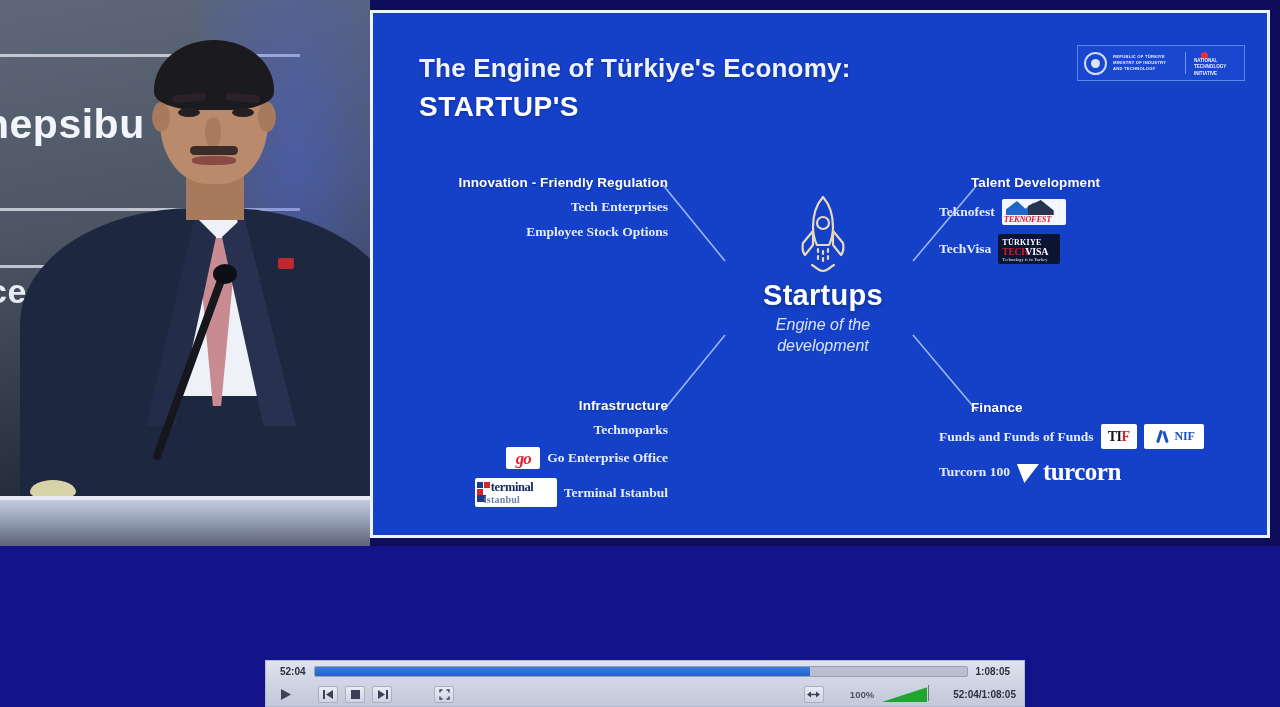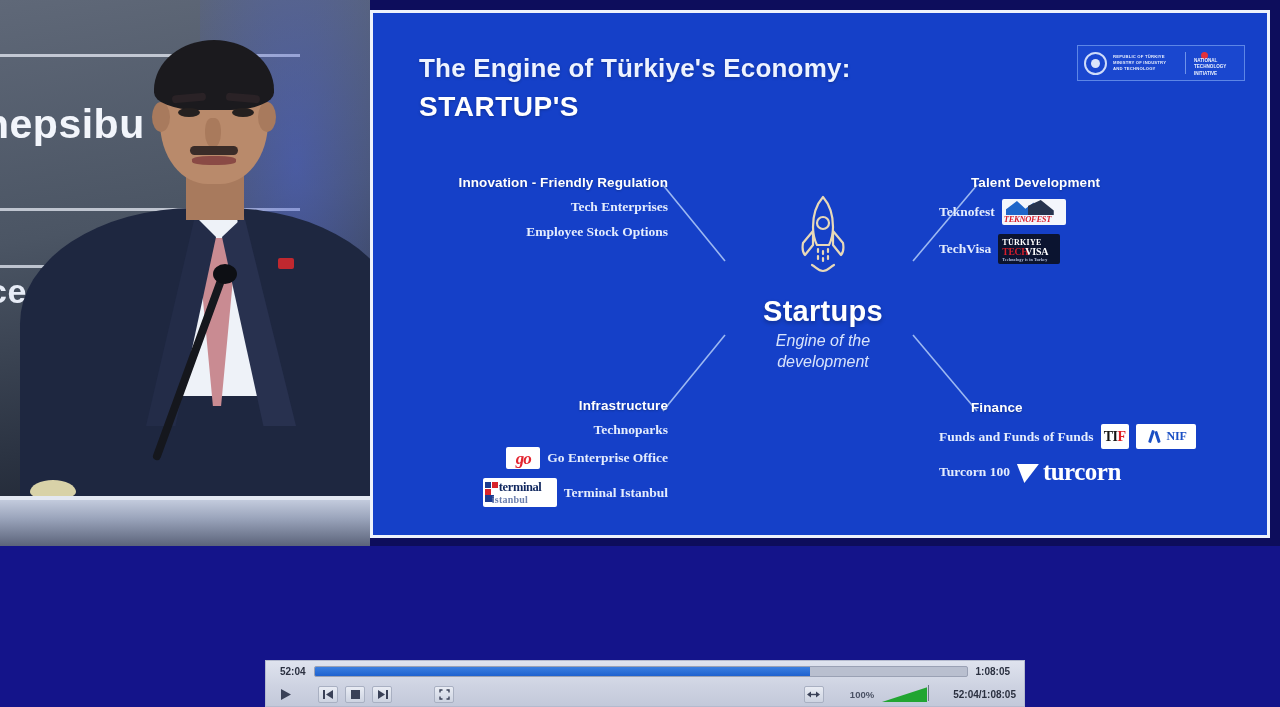--- a/index.html
+++ b/index.html
@@ -151,21 +151,21 @@
   #ministry-brand .btext{
     position:absolute;left:2px;top:8px;font-size:4.6px;line-height:1.4;color:#eaf0fe;font-weight:800;white-space:pre-line;
   }
 
   
   #center-cluster {
     position:absolute; left:330px; top:180px; width:240px; text-align:center;
   }
   #rocket-icon { height:84px; display:flex; align-items:center; justify-content:center; }
   #center-title {
-    color:#ffffff; font-size:29px; font-weight:800; letter-spacing:.3px; margin-top:18px;
+    color:#ffffff; font-size:29px; font-weight:800; letter-spacing:.3px; margin-top:2px;
     text-shadow:0 2px 4px rgba(0,0,0,.28);
   }
   #center-sub {
     color:#d8e3fb; font-size:16px; font-style:italic; line-height:1.3; margin-top:3px;
   }
 
   
   #connectors { position:absolute; inset:0; pointer-events:none; }
 
   
@@ -193,30 +193,30 @@
   #chip-teknofest .tf-wave{position:absolute;left:4px;top:2px;width:28px;height:14px;background:#1f66c9;clip-path:polygon(0 60%,40% 0,70% 55%,100% 10%,100% 100%,0 100%);}
   #chip-teknofest .tf-wave2{position:absolute;left:26px;top:1px;width:26px;height:15px;background:#27344e;clip-path:polygon(0 40%,50% 0,100% 70%,100% 100%,0 100%);}
   #chip-teknofest .tf-text{position:absolute;left:2px;bottom:1px;font-size:8.5px;font-weight:900;color:#d81e2c;letter-spacing:-.3px;font-style:italic;}
   #chip-techvisa { width:62px;height:30px; background:#0b1430; position:relative; overflow:hidden;}
   #chip-techvisa .tv-1{position:absolute;left:4px;top:4px;font-size:8px;font-weight:900;color:#ffffff;letter-spacing:.3px;}
   #chip-techvisa .tv-2{position:absolute;left:4px;top:13px;font-size:9.5px;font-weight:900;color:#d81e2c;letter-spacing:-.2px;}
   #chip-techvisa .tv-3{position:absolute;left:27px;top:12px;font-size:10px;font-weight:900;color:#ffffff;letter-spacing:-.2px;}
   #chip-techvisa .tv-4{position:absolute;left:4px;bottom:2px;font-size:4px;color:#b9c6e4;letter-spacing:.2px;}
   #chip-go { width:34px;height:22px; position:relative; }
   #chip-go .go-text{font-size:17px;font-weight:900;color:#e32430;font-style:italic;letter-spacing:-1px;line-height:1;}
-  #chip-terminal { width:74px;height:29px; position:relative; overflow:hidden; }
+  #chip-terminal { width:82px;height:29px; position:relative; overflow:hidden; }
   #chip-terminal .tm-mark{position:absolute;left:2px;top:4px;width:13px;height:20px;}
   #chip-terminal .tm-mark i{position:absolute;display:block;}
   #chip-terminal .tm-a{left:0;top:0;width:6px;height:6px;background:#1c3b8f;}
   #chip-terminal .tm-b{left:7px;top:0;width:6px;height:6px;background:#d8232a;}
   #chip-terminal .tm-c{left:0;top:7px;width:6px;height:6px;background:#d8232a;}
   #chip-terminal .tm-d{left:0;top:13px;width:9px;height:7px;background:#1c3b8f;}
   #chip-terminal .tm-t1{position:absolute;left:16px;top:3px;font-size:12.5px;font-weight:800;color:#10275e;letter-spacing:-.4px;line-height:1;}
   #chip-terminal .tm-t2{position:absolute;left:9px;top:17px;font-size:10px;font-weight:600;color:#6b7fae;letter-spacing:.2px;line-height:1;}
-  #chip-tif { width:28px;height:25px; position:relative; }
+  #chip-tif { width:36px;height:25px; position:relative; }
   #chip-tif .tif{font-size:14px;font-weight:900;letter-spacing:-.5px;line-height:1;}
   #chip-tif .tif b{color:#171717;}
   #chip-tif .tif i{color:#e02027;font-style:normal;}
   #chip-nif { width:60px;height:25px; position:relative; display:flex;align-items:center;gap:3px;padding-left:3px;}
   #chip-nif .nif-mark{position:relative;width:16px;height:16px;flex:0 0 auto;}
   #chip-nif .nif-mark span{position:absolute;background:#1a4fc4;border-radius:1px;}
   #chip-nif .n1{left:2px;top:1px;width:3px;height:13px;transform:rotate(18deg);}
   #chip-nif .n2{left:8px;top:2px;width:3px;height:12px;transform:rotate(-18deg);}
   #chip-nif .nif-text{font-size:12px;font-weight:800;color:#1a4fc4;letter-spacing:-.2px;}
   #turcorn-logo { display:flex; align-items:center; gap:4px; flex:0 0 auto; }

